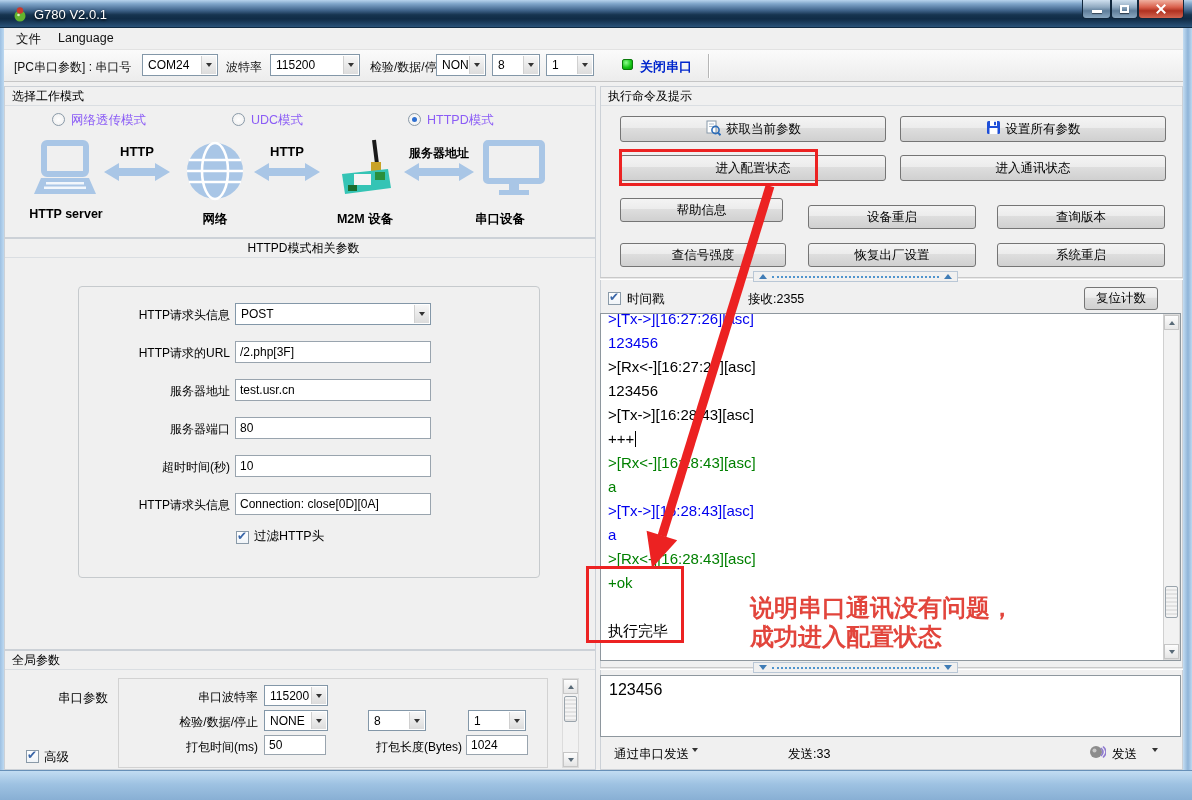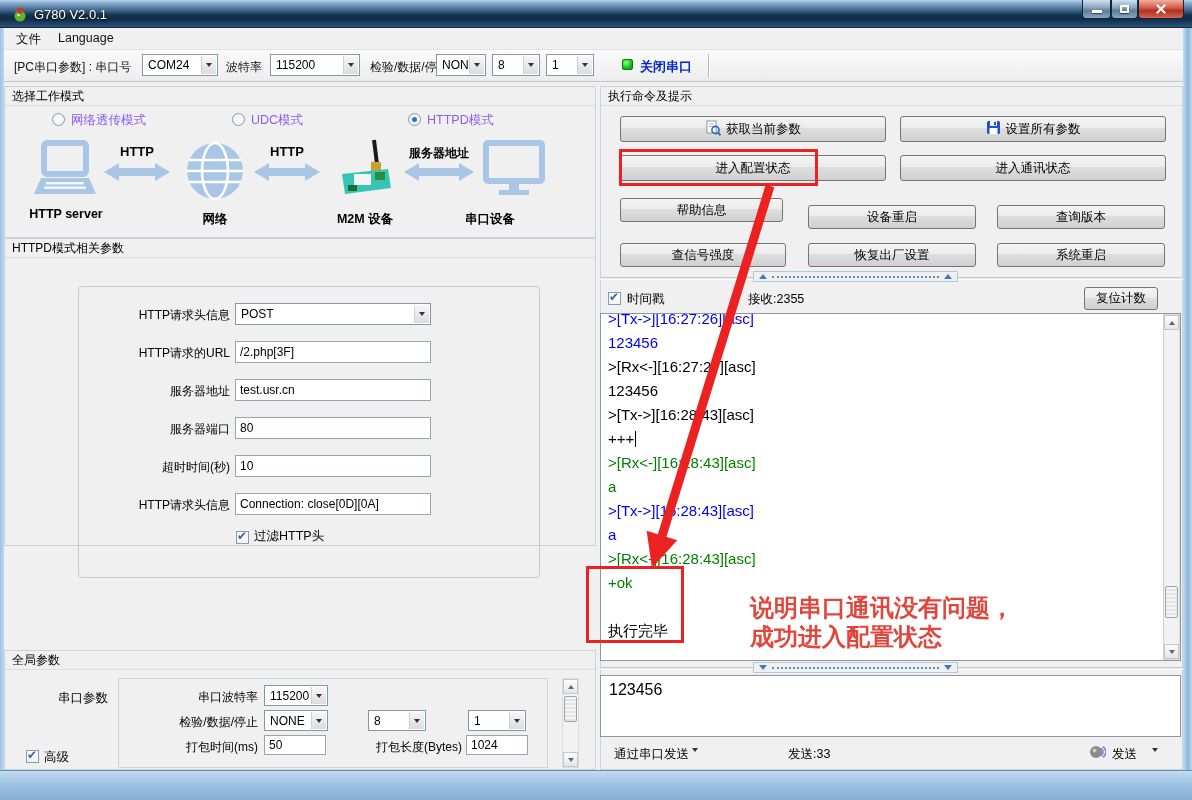--- a/index.html
+++ b/index.html
@@ -222,23 +222,23 @@
   <span class="abs" style="left:483px;top:140px;">
     <svg width="62" height="58" viewBox="0 0 62 58">
       <rect x="3" y="3" width="56" height="38" rx="2" fill="none" stroke="#a9c6e6" stroke-width="6"></rect>
       <rect x="26" y="43" width="10" height="7" fill="#a9c6e6"></rect>
       <rect x="16" y="50" width="30" height="5" fill="#a9c6e6"></rect>
     </svg>
   </span>
   <span class="diag-cap" style="left:22px;top:207px;width:88px;">HTTP server</span>
   <span class="diag-cap" style="left:184px;top:211px;width:62px;">网络</span>
   <span class="diag-cap" style="left:326px;top:211px;width:78px;">M2M 设备</span>
-  <span class="diag-cap" style="left:454px;top:211px;width:72px;">串口设备</span>
-
-  <div class="group" style="left:4px;top:238px;width:592px;height:308px;">
+  <span class="diag-cap" style="left:464px;top:211px;width:72px;">串口设备</span>
+
+  <div class="group" style="left:4px;top:238px;width:592px;height:412px;text-align:center;">
     <div class="caption">HTTPD模式相关参数</div>
   </div>
   <div class="abs" style="left:78px;top:286px;width:462px;height:292px;border:1px solid #c6cacd;border-radius:4px;"></div>
 
   <span class="flabel" style="left:60px;top:307px;width:170px;">HTTP请求头信息</span>
   <div class="combo" style="left:235px;top:303px;width:196px;">
     <span class="val">POST</span>
     <span class="az">
         <span class="tri-d"></span>
       </span>

